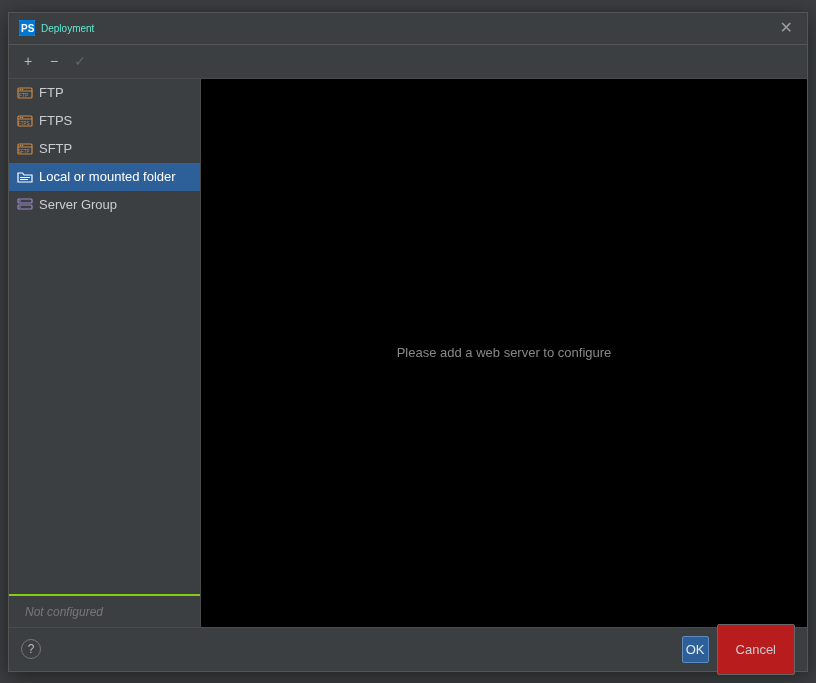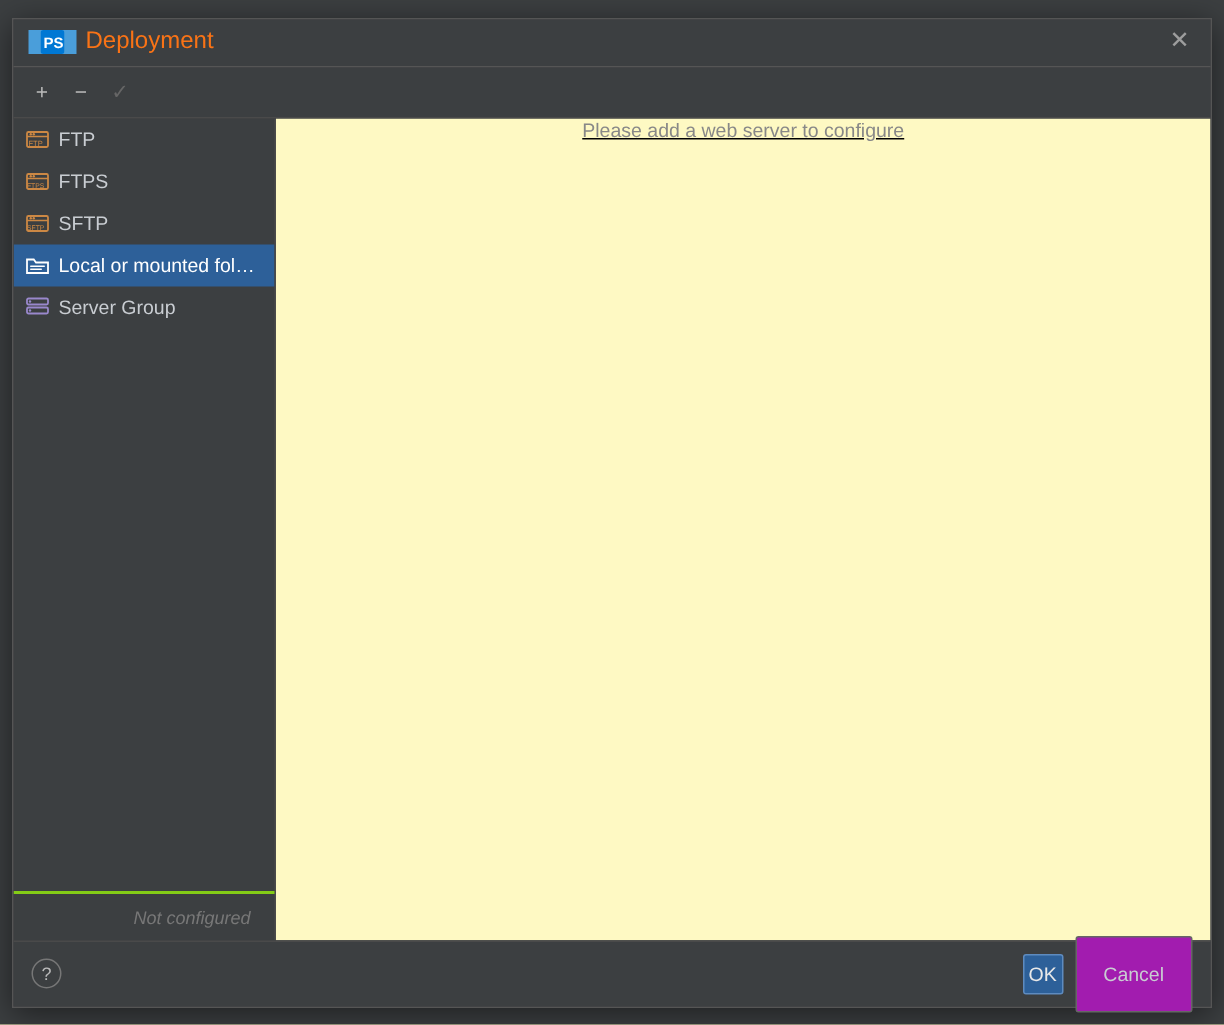--- a/index.html
+++ b/index.html
@@ -40,34 +40,34 @@
       flex-shrink: 0;
     }
 
     .title-bar-left {
       display: flex;
       align-items: center;
       gap: 6px;
     }
 
     .title-icon {
-      width: 32px;
+      width: 16px;
       height: 16px;
       background: #4a9eda;
       display: flex;
       align-items: center;
       justify-content: center;
       font-size: 10px;
       color: white;
       font-weight: bold;
     }
 
     .title-text {
-      color: #f97316;
-      font-size: 16px;
+      color: #5eead4;
+      font-size: 10px;
     }
 
     .close-btn {
       color: #9d9d9d;
       cursor: pointer;
       font-size: 16px;
       background: none;
       border: none;
       line-height: 1;
       padding: 2px 4px;
@@ -103,27 +103,26 @@
       cursor: default;
     }
 
     .content {
       display: flex;
       flex: 1;
       overflow: hidden;
     }
 
     .left-panel {
-      width: 175px;
+      width: 192px;
       background: #3c3f41;
       border-right: 1px solid #4a4a4a;
       display: flex;
       flex-direction: column;
       flex-shrink: 0;
-      text-align: right;
     }
 
     .server-list {
       flex: 1;
       overflow-y: auto;
     }
 
     .server-item {
       height: 28px;
       display: flex;
@@ -162,24 +161,24 @@
     }
 
     .not-configured-text {
       color: #777;
       font-size: 12px;
       padding: 4px 8px;
     }
 
     .right-panel {
       flex: 1;
-      background: #fef9c3;
-      display: flex;
-      justify-content: center;
-      text-decoration: underline;
+      background: #000000;
+      display: flex;
+      align-items: center;
+      justify-content: center;
     }
 
     .placeholder-text {
       color: #888;
       font-size: 13px;
     }
 
     .dialog-footer {
       height: 44px;
       background: #3c3f41;
@@ -216,21 +215,21 @@
       background: #2d6099;
       color: #e8e8e8;
       border: 1px solid #5e8bbf;
       padding: 5px 3px;
       cursor: pointer;
       font-size: 13px;
       border-radius: 2px;
     }
 
     .btn-cancel {
-      background: #a21caf;
+      background: #b91c1c;
       color: #c9cdd2;
       border: 1px solid #666;
       padding: 17px 18px;
       cursor: pointer;
       font-size: 13px;
       border-radius: 2px;
     }
   </style>
 </head>
 <body>

